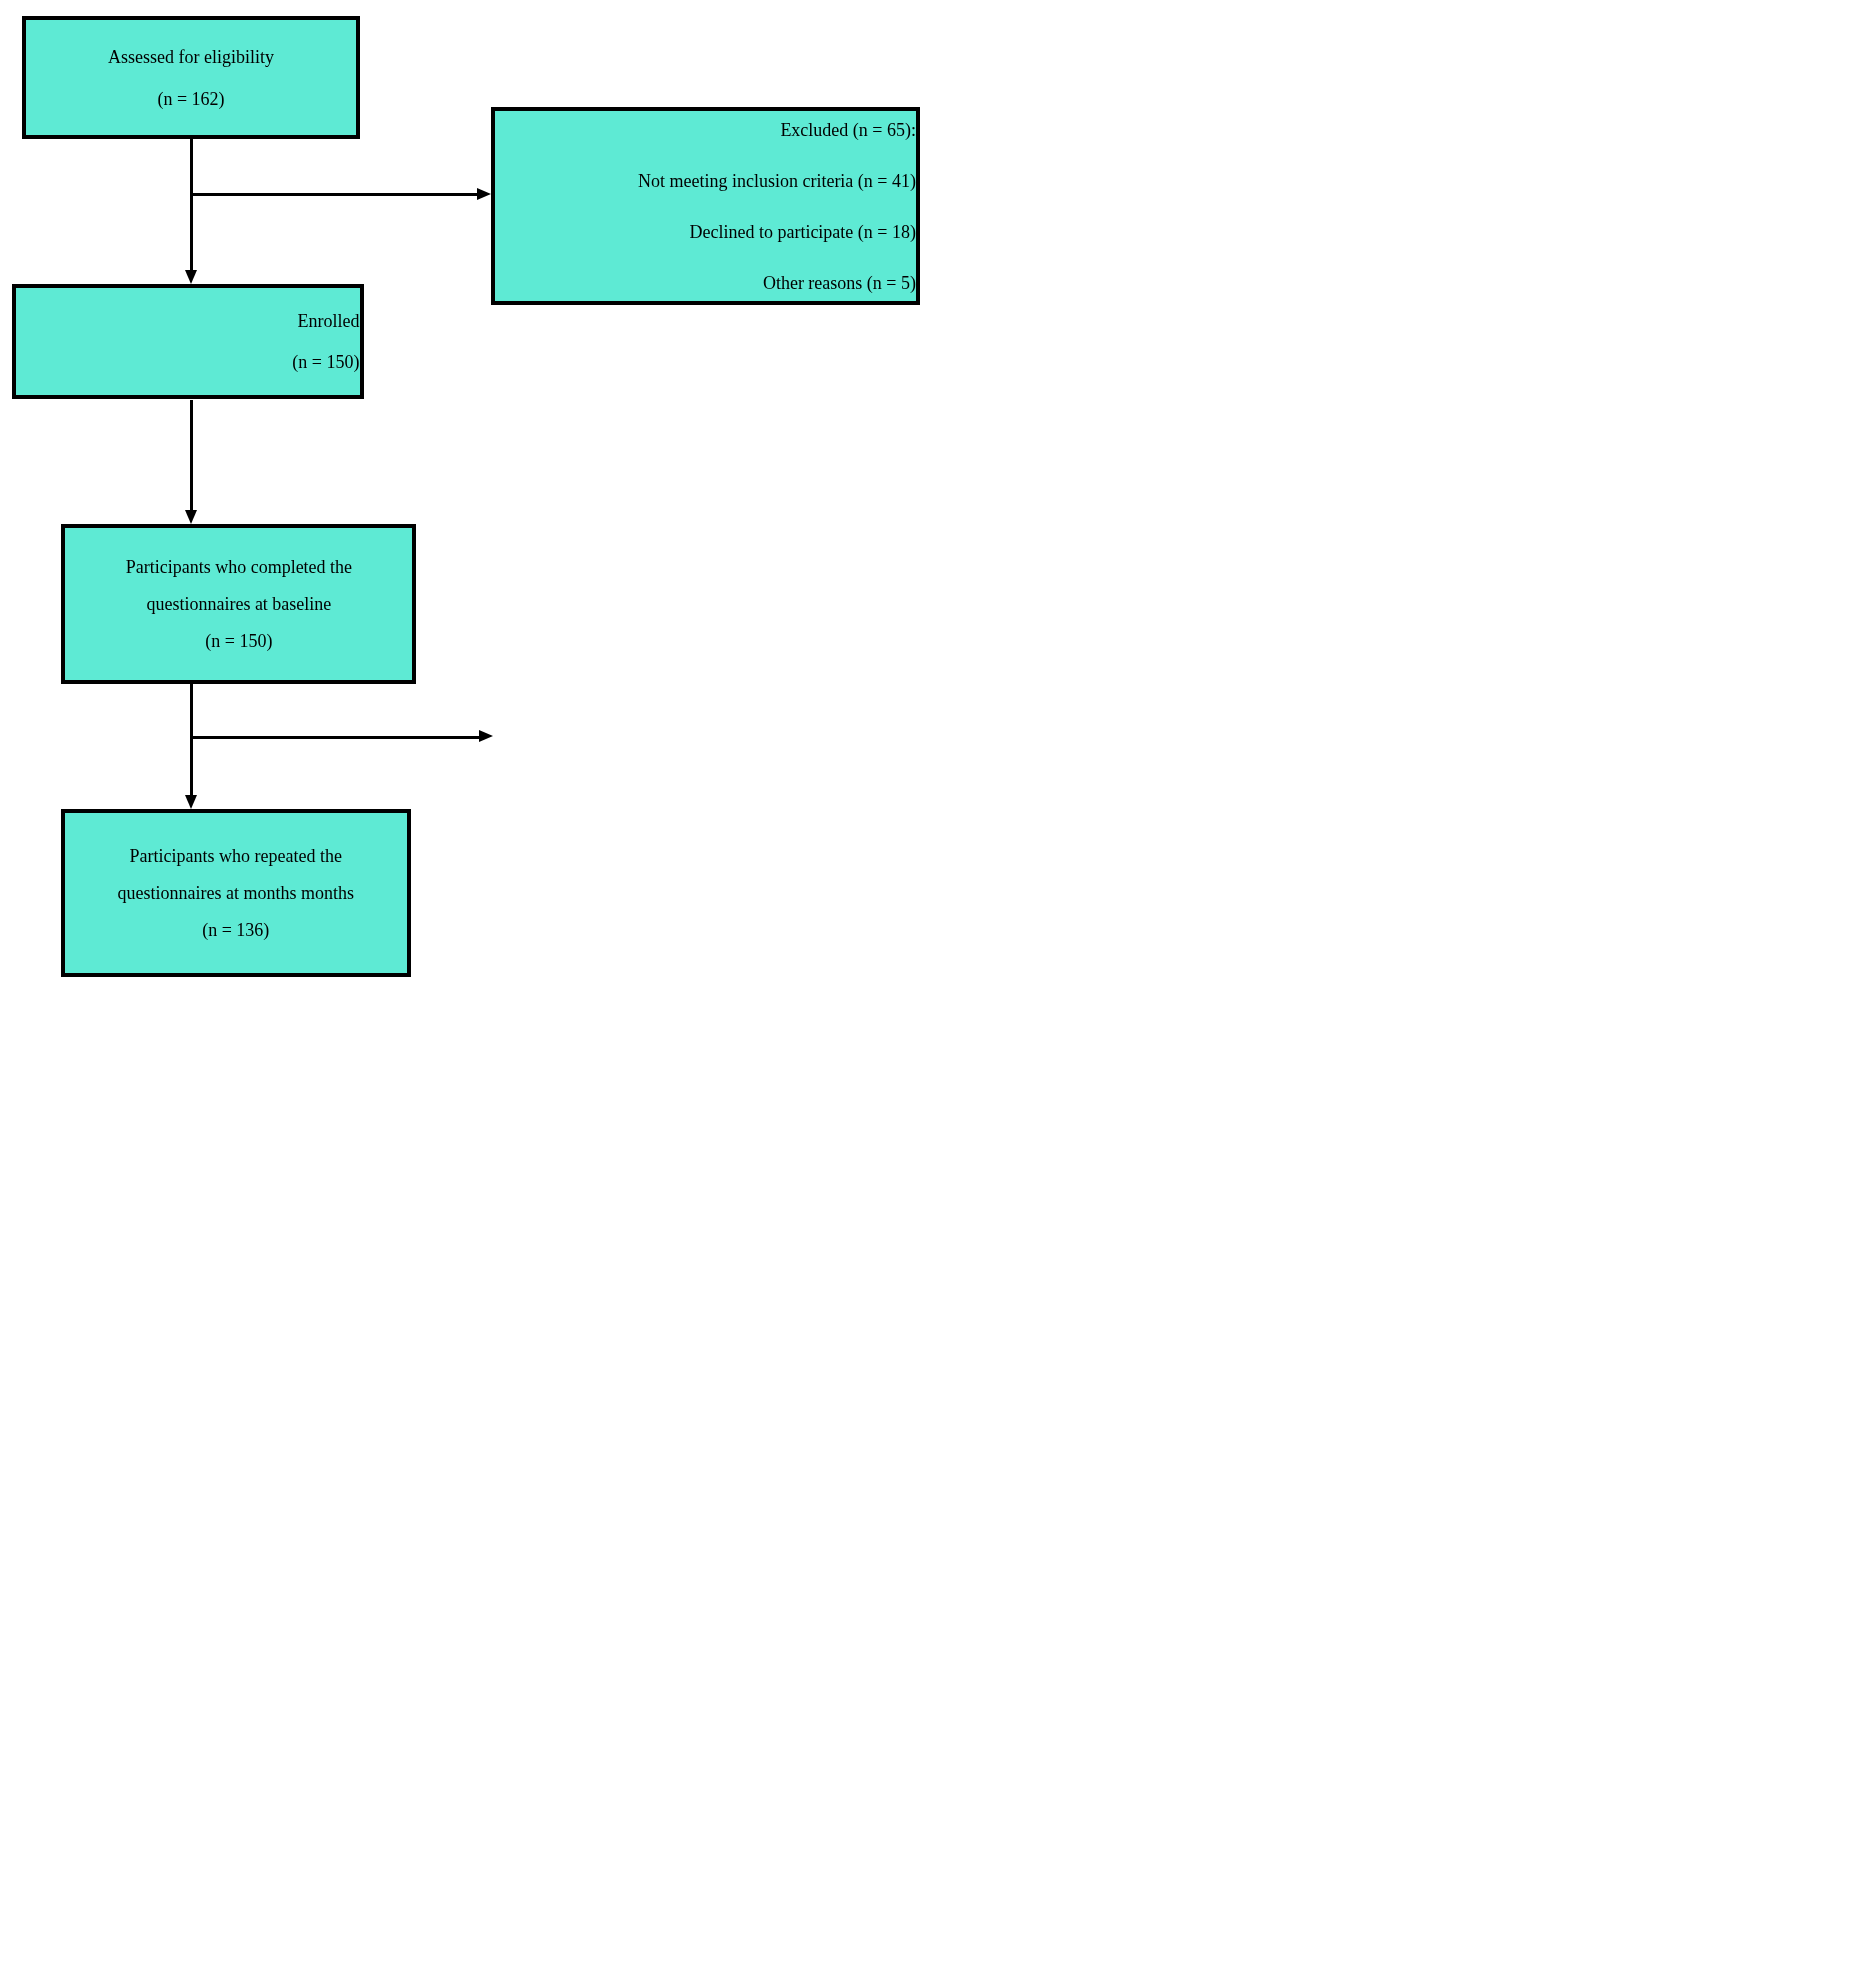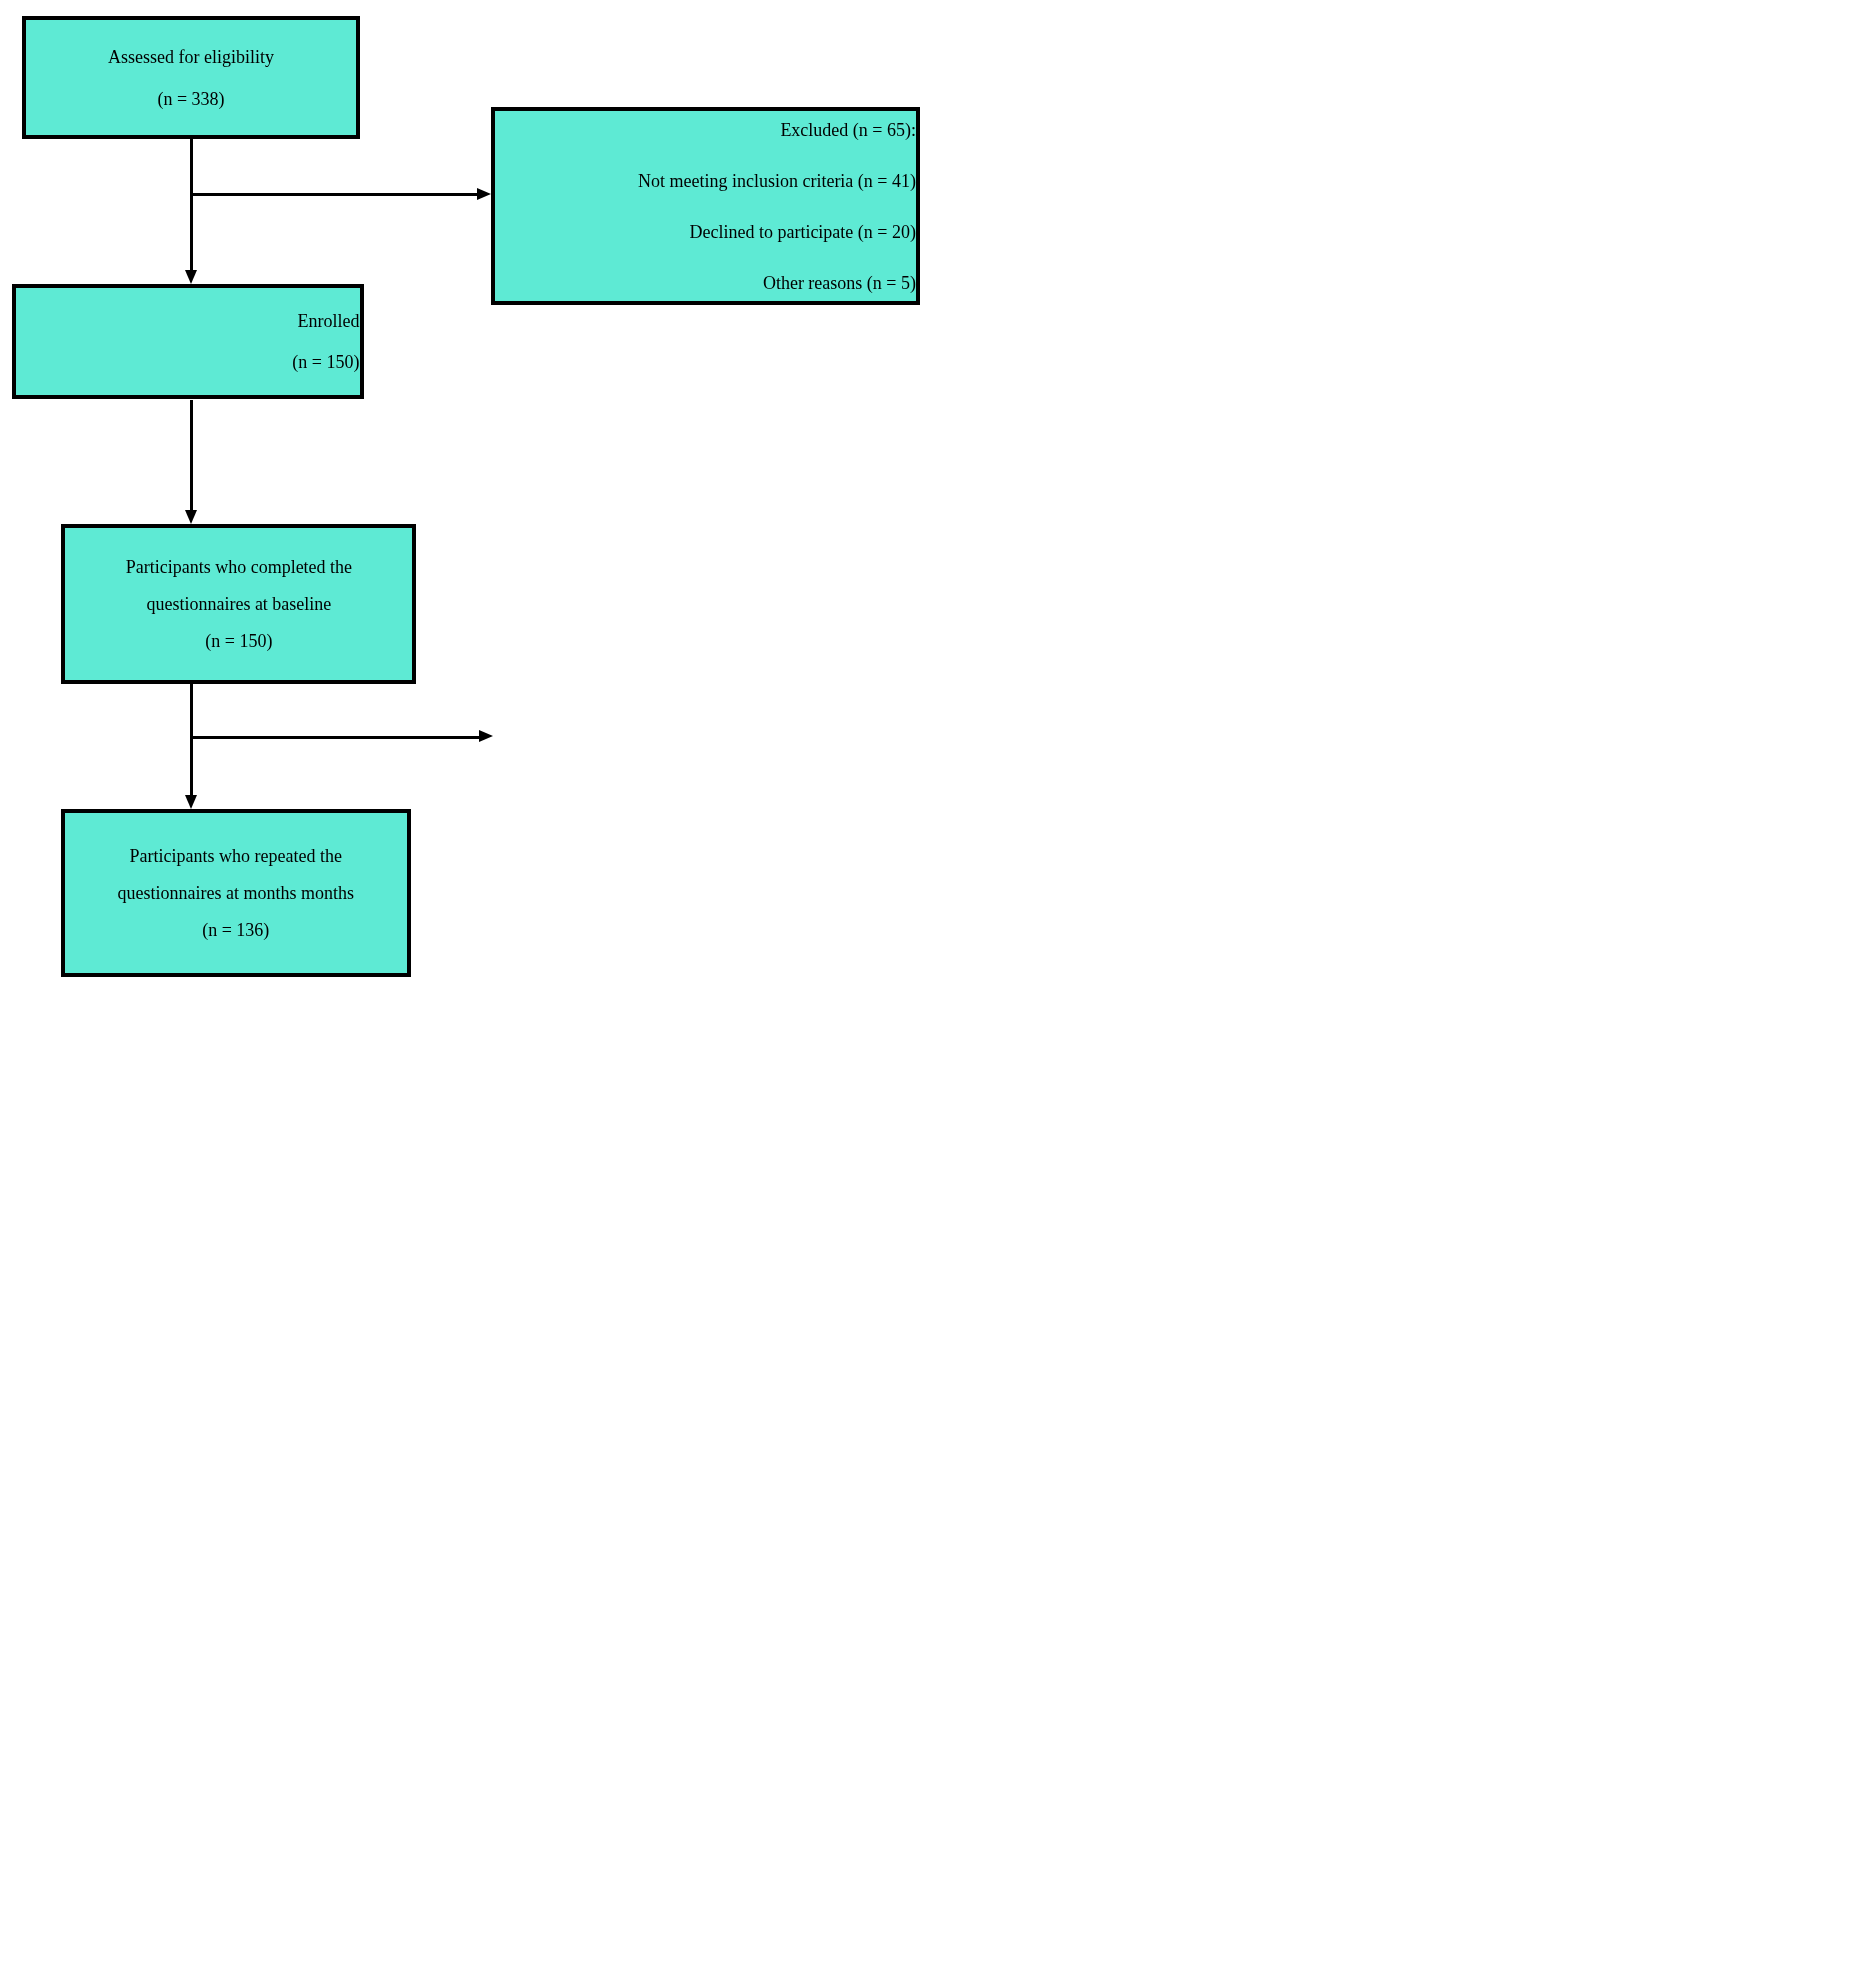--- a/index.html
+++ b/index.html
@@ -90,27 +90,27 @@
   #conn-baseline-lost            { left: 191px; top: 736px; width: 289px; }
   #arrow-baseline-lost           { left: 479px; top: 730px; }
 </style>
 </head>
 <body>
 
 <div class="canvas">
 
   <div class="box center gap-2line" id="box-assessed">
     <div class="line">Assessed for eligibility</div>
-    <div class="line">(n = 338)</div>
+    <div class="line">(n = 162)</div>
   </div>
 
   <div class="box left gap-excl" id="box-excluded">
     <div class="line">Excluded (n = 65):</div>
     <div class="line">Not meeting inclusion criteria (n = 41)</div>
-    <div class="line">Declined to participate (n = 20)</div>
+    <div class="line">Declined to participate (n = 18)</div>
     <div class="line">Other reasons (n = 5)</div>
   </div>
 
   <div class="box center gap-2line" id="box-enrolled">
     <div class="line">Enrolled</div>
     <div class="line">(n = 150)</div>
   </div>
 
   <div class="box center gap-3line" id="box-baseline">
     <div class="line">Participants who completed the</div>

